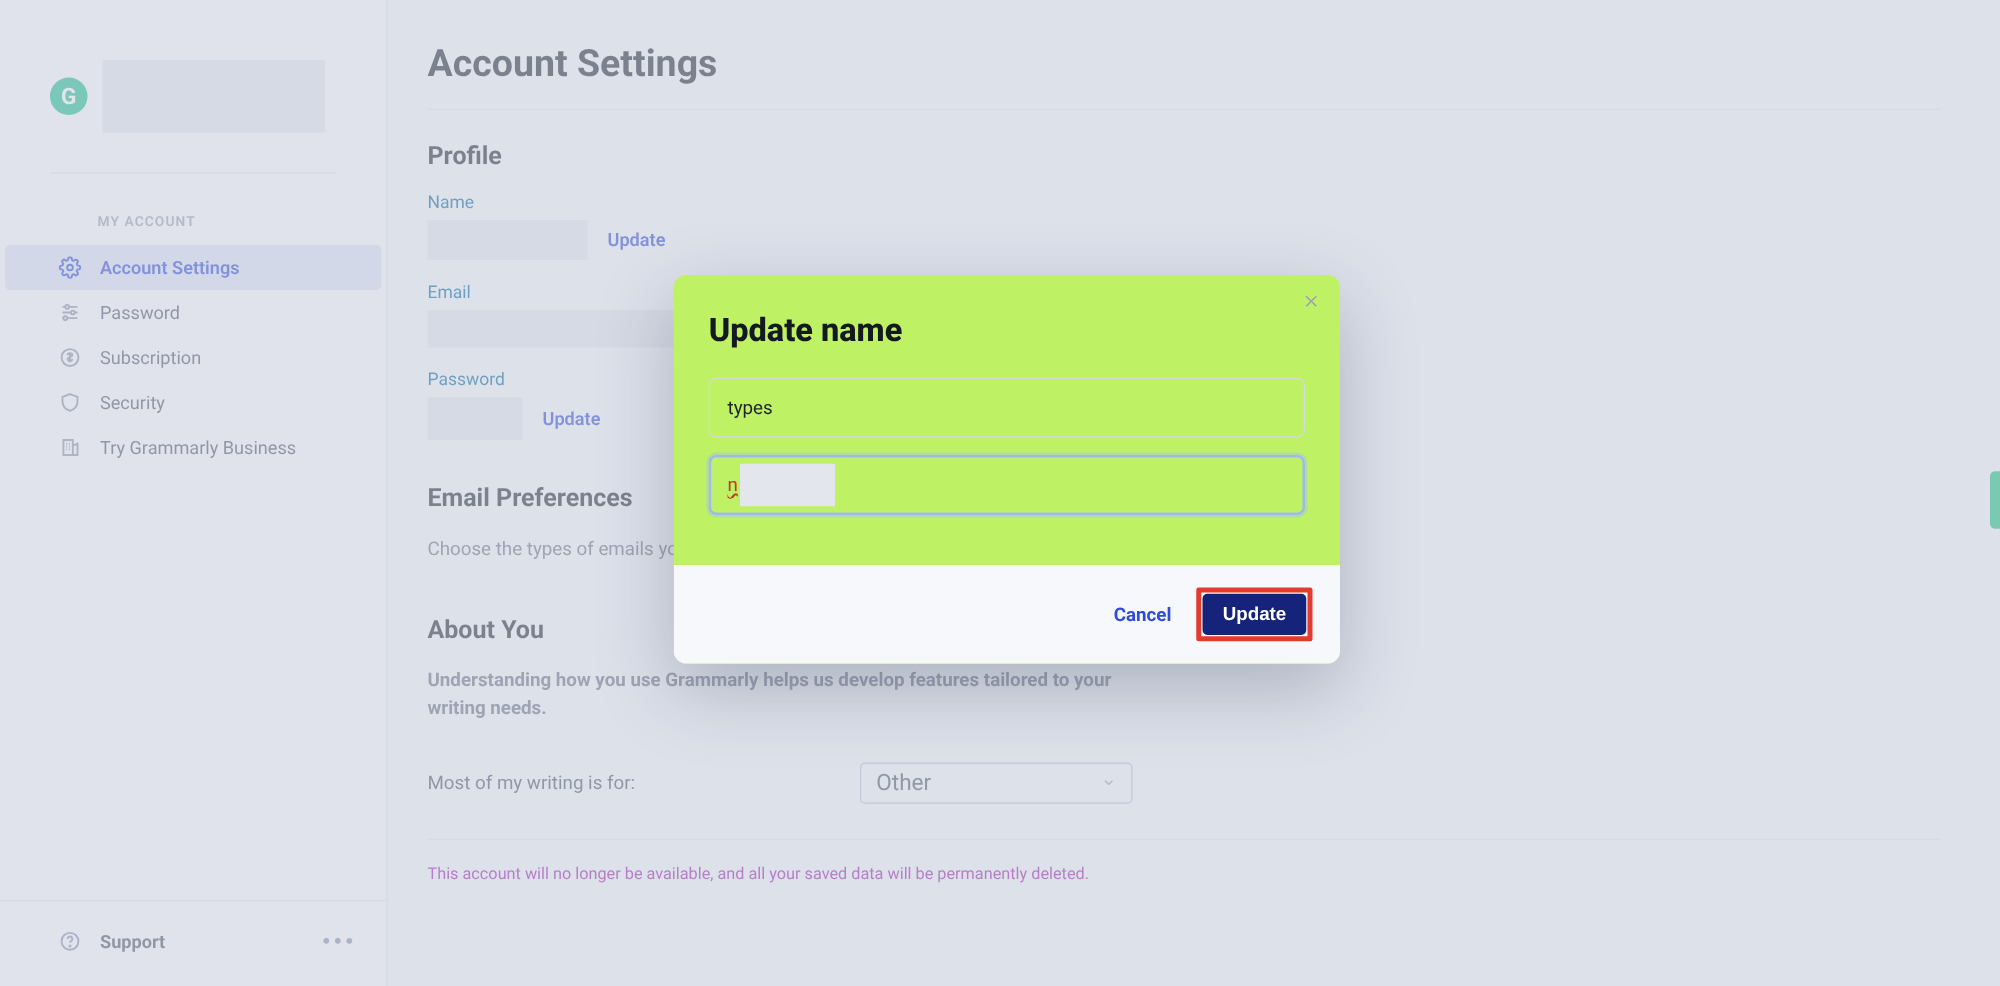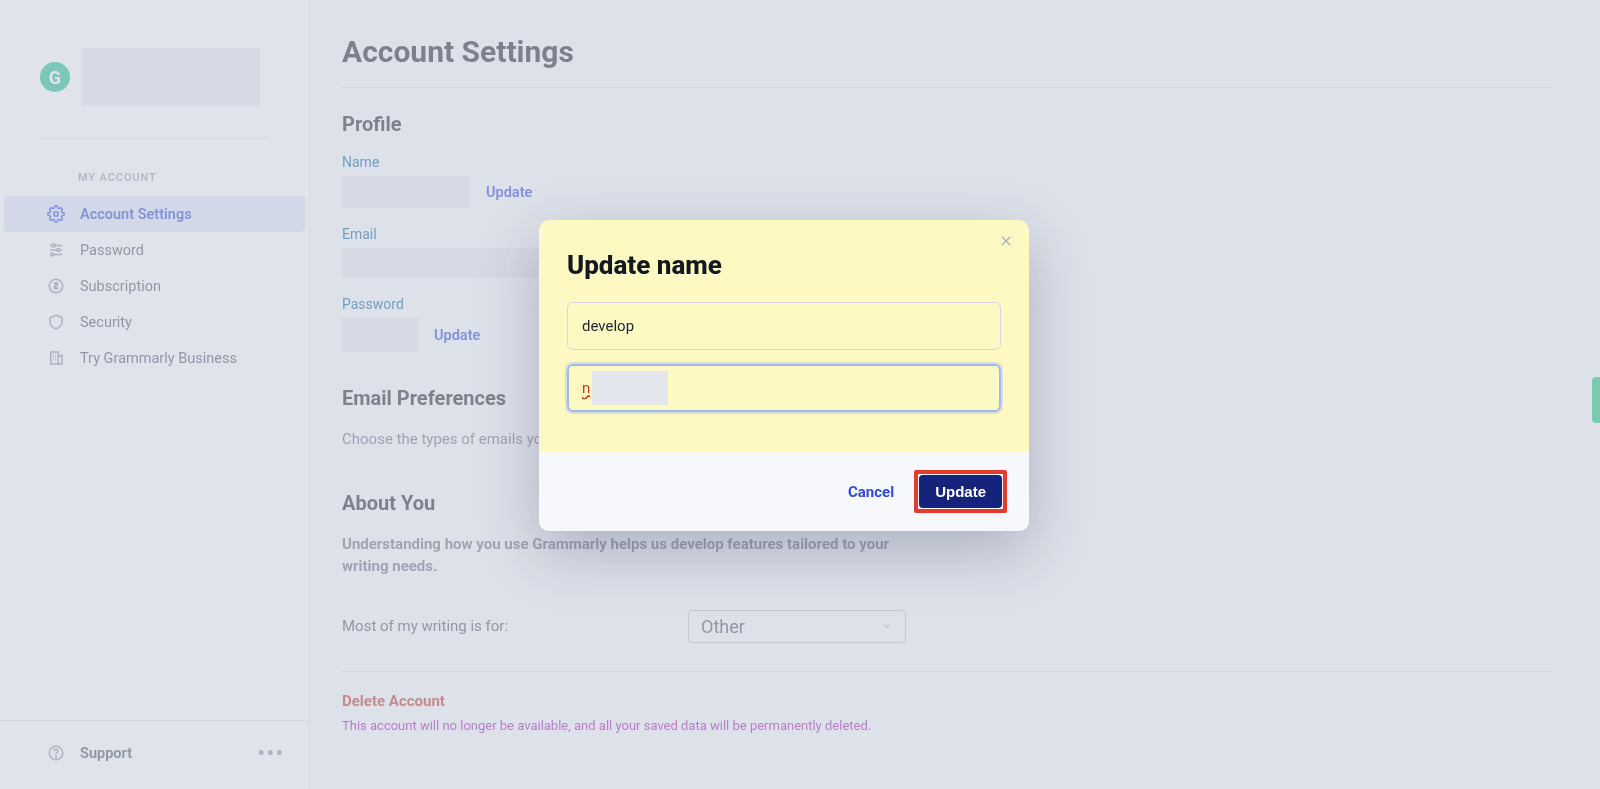--- a/index.html
+++ b/index.html
@@ -35,21 +35,21 @@
   .value-box.email { width: 210px; height: 30px; }
   .value-box.pw { width: 76px; height: 34px; }
   .link-btn { color: #2f4bd8; font-weight: 600; font-size: 14.5px; cursor: pointer; }
   .muted { color: #6b7280; font-size: 15px; line-height: 1.5; }
   .select { width: 218px; height: 33px; border: 1px solid #b9c0d4; border-radius: 4px; display:flex; align-items:center; justify-content:space-between; padding: 0 12px; color:#4d5566; font-size:18px; }
   .danger { color: #c0392b; font-weight: 700; font-size: 15px; }
   .divider { height:1px; background:#e6e8ee; margin: 28px 0 20px 0; }
   .small-muted { font-size: 13px; color: #a21caf; }
 
   
-  .modal { position: absolute; left: 539px; top: 220px; width: 490px; background: #fef9c3; border-radius: 10px; box-shadow: 0 20px 60px rgba(30,40,70,0.25); z-index: 10; overflow: hidden; }
+  .modal { position: absolute; left: 539px; top: 220px; width: 533px; background: #bef264; border-radius: 10px; box-shadow: 0 20px 60px rgba(30,40,70,0.25); z-index: 10; overflow: hidden; }
   .modal-body { padding: 30px 28px 26px 28px; }
   .modal-title { font-size: 26px; font-weight: 800; color: #14181f; margin-bottom: 22px; }
   .modal-close { position:absolute; top: 14px; right: 16px; color:#9aa1b2; font-size:16px; cursor:pointer; }
   .modal-input { width: 100%; height: 48px; border: 1px solid #d3d8e4; border-radius: 6px; padding: 0 14px; font-size: 15px; color:#1f2430; outline: none; margin-bottom: 14px; display:flex; align-items:center; }
   .modal-input.focused { border: 2px solid #9fb8ef; box-shadow: 0 0 0 2px rgba(159,184,239,0.4); padding: 0 13px; gap:2px; }
   .redacted-chunk { display:inline-block; width: 76px; height: 34px; background: #e3e6ec; }
   .modal-footer { background: #f6f8fb; padding: 18px 22px; display:flex; justify-content:flex-end; align-items:center; gap: 14px; }
   .btn-cancel { color:#2f4bd8; font-weight:700; font-size:15px; cursor:pointer; padding: 8px 6px; }
   .btn-update-wrap { border: 4px solid #e43b2f; border-radius: 2px; padding: 1px; }
   .btn-update { background:#15247a; color:#fff; font-weight:700; font-size:15px; padding: 8px 16px; border-radius: 4px; border:none; cursor:pointer; }
@@ -172,39 +172,38 @@
         <span>
           <svg width="12" height="12" viewBox="0 0 24 24" fill="none" stroke="#8a92a6" stroke-width="2">
               <polyline points="6 9 12 15 18 9"></polyline>
             </svg>
         </span>
       </div>
     </div>
 
     <div class="divider"></div>
 
-    <div class="danger">Delete Account</div>
     <p class="small-muted" style="margin-top:8px;">This account will no longer be available, and all your saved data will be permanently deleted.</p>
   </main>
 
   <div class="edge-tab"></div>
 
   <div class="scrim"></div>
 
   <div class="modal">
     <span class="modal-close">
       <svg width="14" height="14" viewBox="0 0 24 24" fill="none" stroke="currentColor" stroke-width="2">
           <line x1="5" y1="5" x2="19" y2="19"></line>
           <line x1="19" y1="5" x2="5" y2="19"></line>
         </svg>
     </span>
     <div class="modal-body">
       <h3 class="modal-title">Update name</h3>
       <div class="modal-input">
-        <span>develop</span>
+        <span>types</span>
       </div>
       <div class="modal-input focused">
         <span style="color:#c0392b; text-decoration: underline wavy #c0392b;">n</span>
           <span class="redacted-chunk"></span>
       </div>
     </div>
     <div class="modal-footer">
       <span class="btn-cancel">Cancel</span>
       <span class="btn-update-wrap">
         <button class="btn-update">Update</button>

